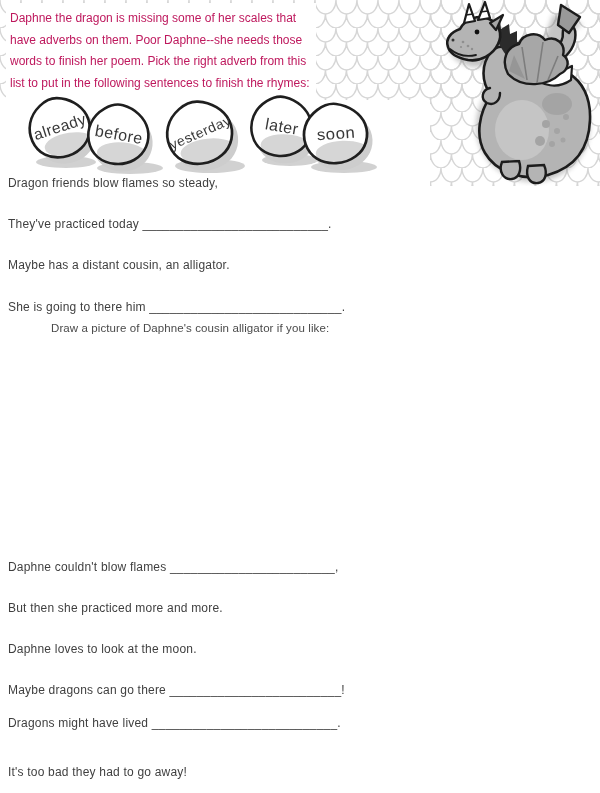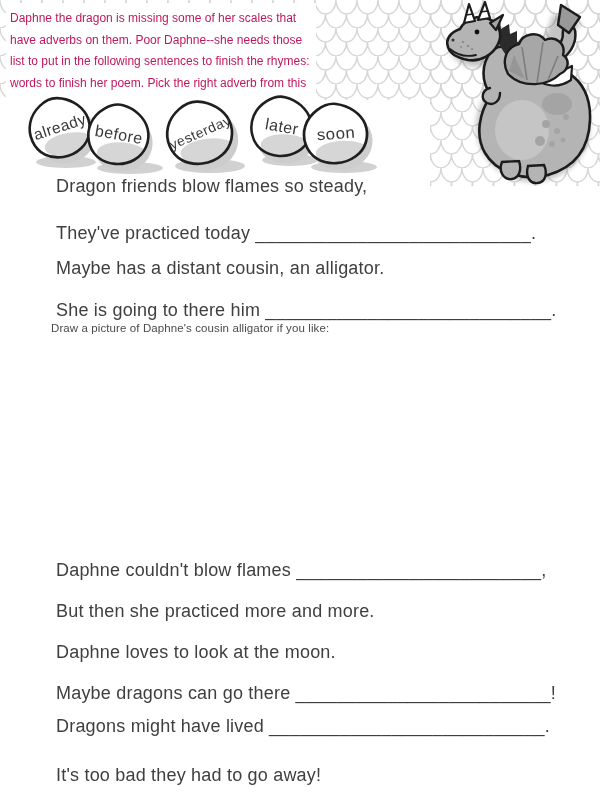--- a/index.html
+++ b/index.html
@@ -5,21 +5,21 @@
   html,body{margin:0;padding:0;background:#ffffff;}
   body{width:600px;height:793px;overflow:hidden;
        font-family:"Liberation Sans","DejaVu Sans",sans-serif;color:#3f3f3f;}
   .page{position:relative;width:600px;height:793px;background:#fff;}
   .bg-pattern{position:absolute;left:0;top:0;}
   .instructions{position:absolute;left:6px;top:3px;background:#fff;padding:5px 6px 6px 4px;}
   .iline{white-space:nowrap;font-size:12px;line-height:21.5px;letter-spacing:0px;color:#be185d;}
   .dragon-svg{position:absolute;left:430px;top:0;}
   .scales-svg{position:absolute;left:14px;top:90px;}
   .scales-svg text{font-family:"Liberation Sans","DejaVu Sans",sans-serif;fill:#383838;letter-spacing:0.5px;}
-  .line{position:absolute;left:8px;font-size:18px;white-space:nowrap;color:#3f3f3f;letter-spacing:0.2px;margin-left:48px;}
+  .line{position:absolute;left:8px;font-size:12px;white-space:nowrap;color:#3f3f3f;letter-spacing:0.2px;}
   .draw-prompt{position:absolute;left:8px;font-size:11.5px;color:#4a4a4a;letter-spacing:0.1px;margin-left:43px;}
   .drawing-area{position:absolute;left:0;top:338px;width:600px;height:215px;background:#fff;}
 </style>
 </head>
 <body>
 
 <div class="page">
 
   <svg class="bg-pattern" width="600" height="190" viewBox="0 0 600 190">
     <defs>
@@ -28,22 +28,22 @@
         <path d="M-10.5 14 a10.5 14 0 0 0 21 0 M10.5 14 a10.5 14 0 0 0 21 0" fill="none" stroke="#d6d6d6" stroke-width="1.4"></path>
       </pattern>
     </defs>
     <rect x="0" y="0" width="600" height="100" fill="url(#fishnet)"></rect>
     <rect x="430" y="0" width="170" height="186" fill="url(#fishnet)"></rect>
   </svg>
 
   <div class="instructions">
     <div class="iline">Daphne the dragon is missing some of her scales that</div>
     <div class="iline">have adverbs on them.  Poor Daphne--she needs those</div>
+    <div class="iline">words to finish her poem.  Pick the right adverb from this</div>
     <div class="iline">list to put in the following sentences to finish the rhymes:</div>
-    <div class="iline">words to finish her poem.  Pick the right adverb from this</div>
   </div>
 
   <svg class="dragon-svg" width="170" height="186" viewBox="0 0 170 186">
     <defs>
       <filter id="softblur" x="-20%" y="-20%" width="140%" height="140%">
         <feGaussianBlur stdDeviation="2.6"></feGaussianBlur>
       </filter>
     </defs>
 
     <g filter="url(#softblur)" opacity="0.40" fill="#6f6f6f" transform="translate(3,4)">
@@ -155,21 +155,21 @@
     <g transform="translate(322,43) rotate(-2) scale(1.05,1)">
       <path d="M 1 -29 C 13 -27 24 -19 28 -8 C 32 4 28 17 18 24 C 7 32 -9 32 -19 25 C -29 18 -33 4 -29 -8 C -25 -20 -11 -31 1 -29 Z" transform="translate(5,7)" fill="#cdcdcd"></path>
       <path d="M 1 -29 C 13 -27 24 -19 28 -8 C 32 4 28 17 18 24 C 7 32 -9 32 -19 25 C -29 18 -33 4 -29 -8 C -25 -20 -11 -31 1 -29 Z" fill="#ffffff"></path>
       <ellipse cx="6" cy="20" rx="26" ry="12" fill="#d6d6d6" clip-path="url(#scaleclip)"></ellipse>
       <path d="M 1 -29 C 13 -27 24 -19 28 -8 C 32 4 28 17 18 24 C 7 32 -9 32 -19 25 C -29 18 -33 4 -29 -8 C -25 -20 -11 -31 1 -29 Z" fill="none" stroke="#1f1f1f" stroke-width="2.6"></path>
       <text text-anchor="middle" y="6" font-size="16" transform="rotate(-2)">soon</text>
     </g>
   </svg>
 
   <div class="line" style="top:176px">Dragon friends blow flames so steady,</div>
-  <div class="line" style="top:223px">They've practiced today ___________________________.</div>
+  <div class="line" style="top:217px">They've practiced today ___________________________.</div>
   <div class="line" style="top:258px">Maybe has a distant cousin, an alligator.</div>
   <div class="line" style="top:300px">She is going to there him ____________________________.</div>
   <div class="draw-prompt" style="top:322px">Draw a picture of Daphne's cousin alligator if you like:</div>
 
   <div class="drawing-area"></div>
 
   <div class="line" style="top:560px">Daphne couldn't blow flames ________________________,</div>
   <div class="line" style="top:601px">But then she practiced more and more.</div>
   <div class="line" style="top:642px">Daphne loves to look at the moon.</div>
   <div class="line" style="top:683px">Maybe dragons can go there _________________________!</div>

